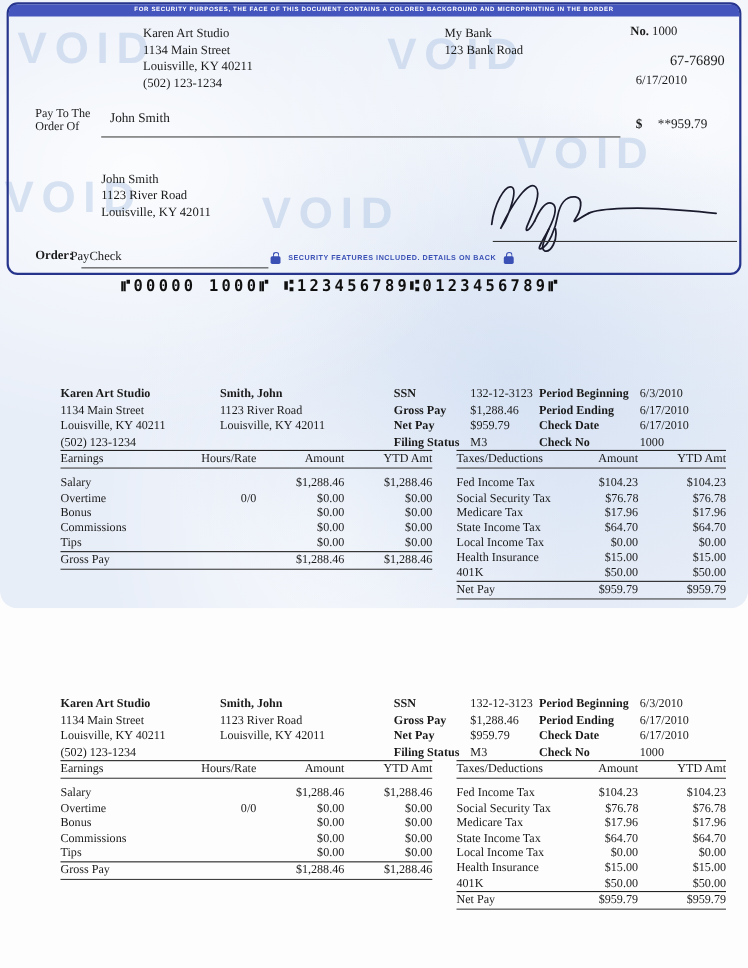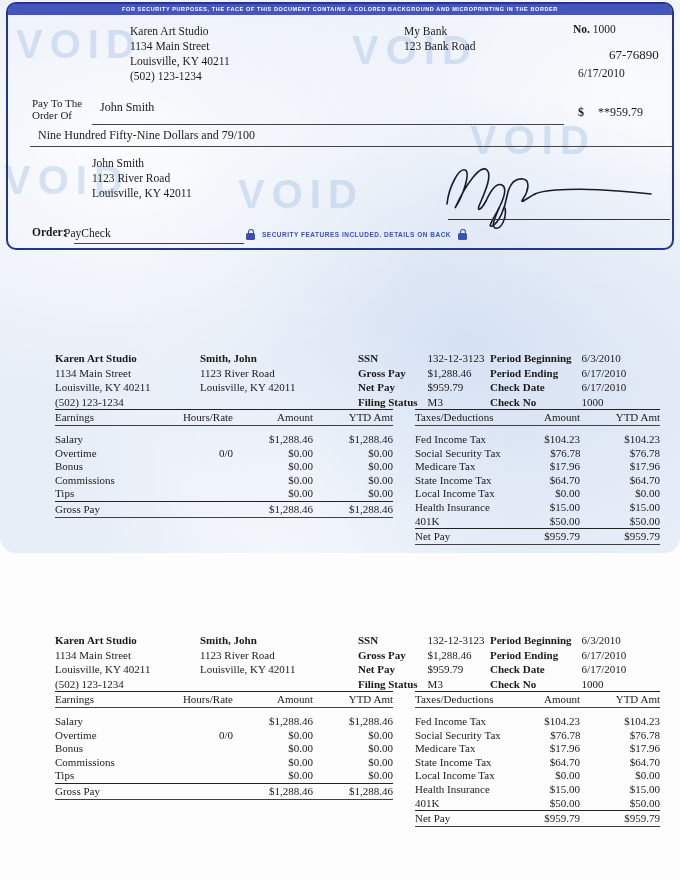--- a/index.html
+++ b/index.html
@@ -129,21 +129,20 @@
     <div class="payto-label">
       <div>Pay To The</div>
       <div>Order Of</div>
     </div>
     <div class="payee-line">John Smith</div>
     <div class="amt-row">
       <span class="bold">$</span>
       <span>**959.79</span>
     </div>
 
-    <div class="words-line">Nine Hundred Fifty-Nine Dollars and 79/100</div>
 
     <div class="blk" style="left:84px; top:152px">
       <div>John Smith</div>
       <div>1123 River Road</div>
       <div>Louisville, KY 42011</div>
     </div>
 
     <svg class="sig-svg" width="235" height="78" viewBox="0 0 235 78">
       <g fill="none" stroke="#1b1b2e" stroke-width="1.6" stroke-linecap="round">
         <path d="M14,52 C16,34 26,16 32,18 C38,20 30,44 22,56 C34,30 48,12 54,18 C60,24 50,44 46,54 C44,60 48,58 53,49"></path>
@@ -158,20 +157,21 @@
     <div class="memo-value">PayCheck</div>
     <div class="memo-underline"></div>
 
     <div class="security-row">
       <span class="lock"></span>
       <span class="security-text">SECURITY FEATURES INCLUDED. DETAILS ON BACK</span>
       <span class="lock"></span>
     </div>
   </div>
 
+  <div class="micr">⑈00000 1000⑈ ⑆123456789⑆0123456789⑈</div>
 
   <div class="stub" style="top:351px">
   <div>
     <div class="col" style="left:55px">
       <div class="bold">Karen Art Studio</div>
       <div>1134 Main Street</div>
       <div>Louisville, KY 40211</div>
       <div>(502) 123-1234</div>
     </div>
     <div class="col" style="left:200px">

